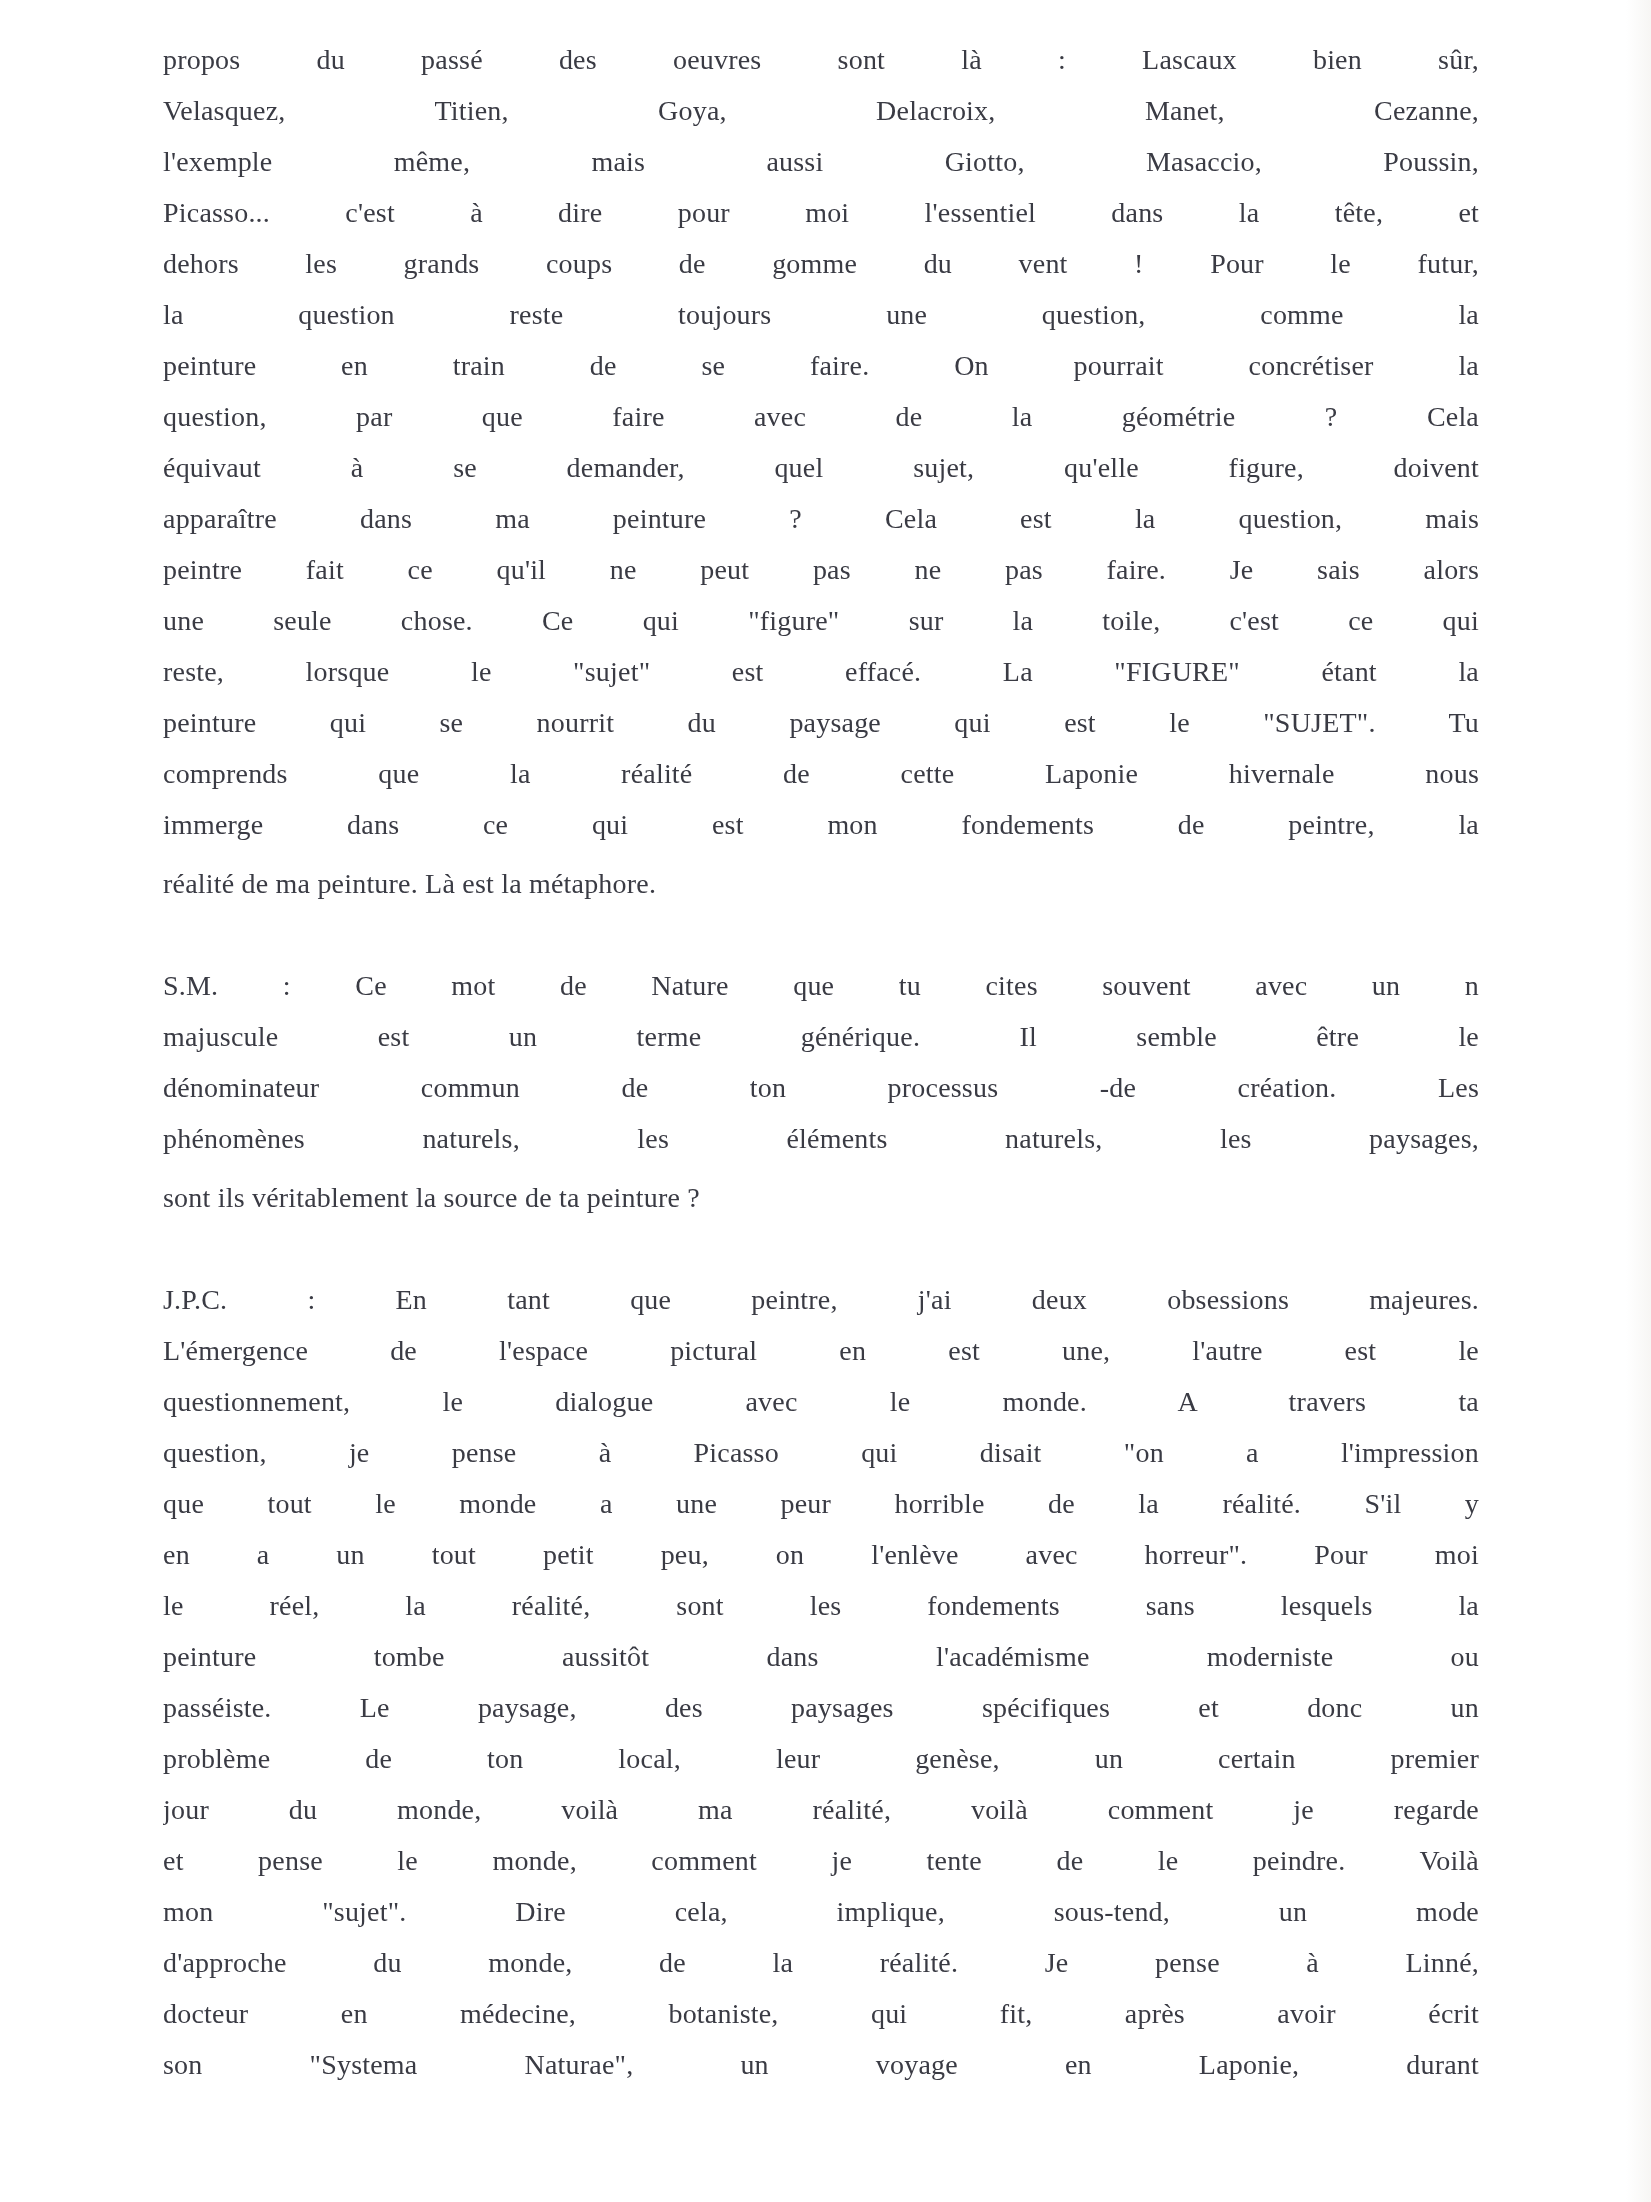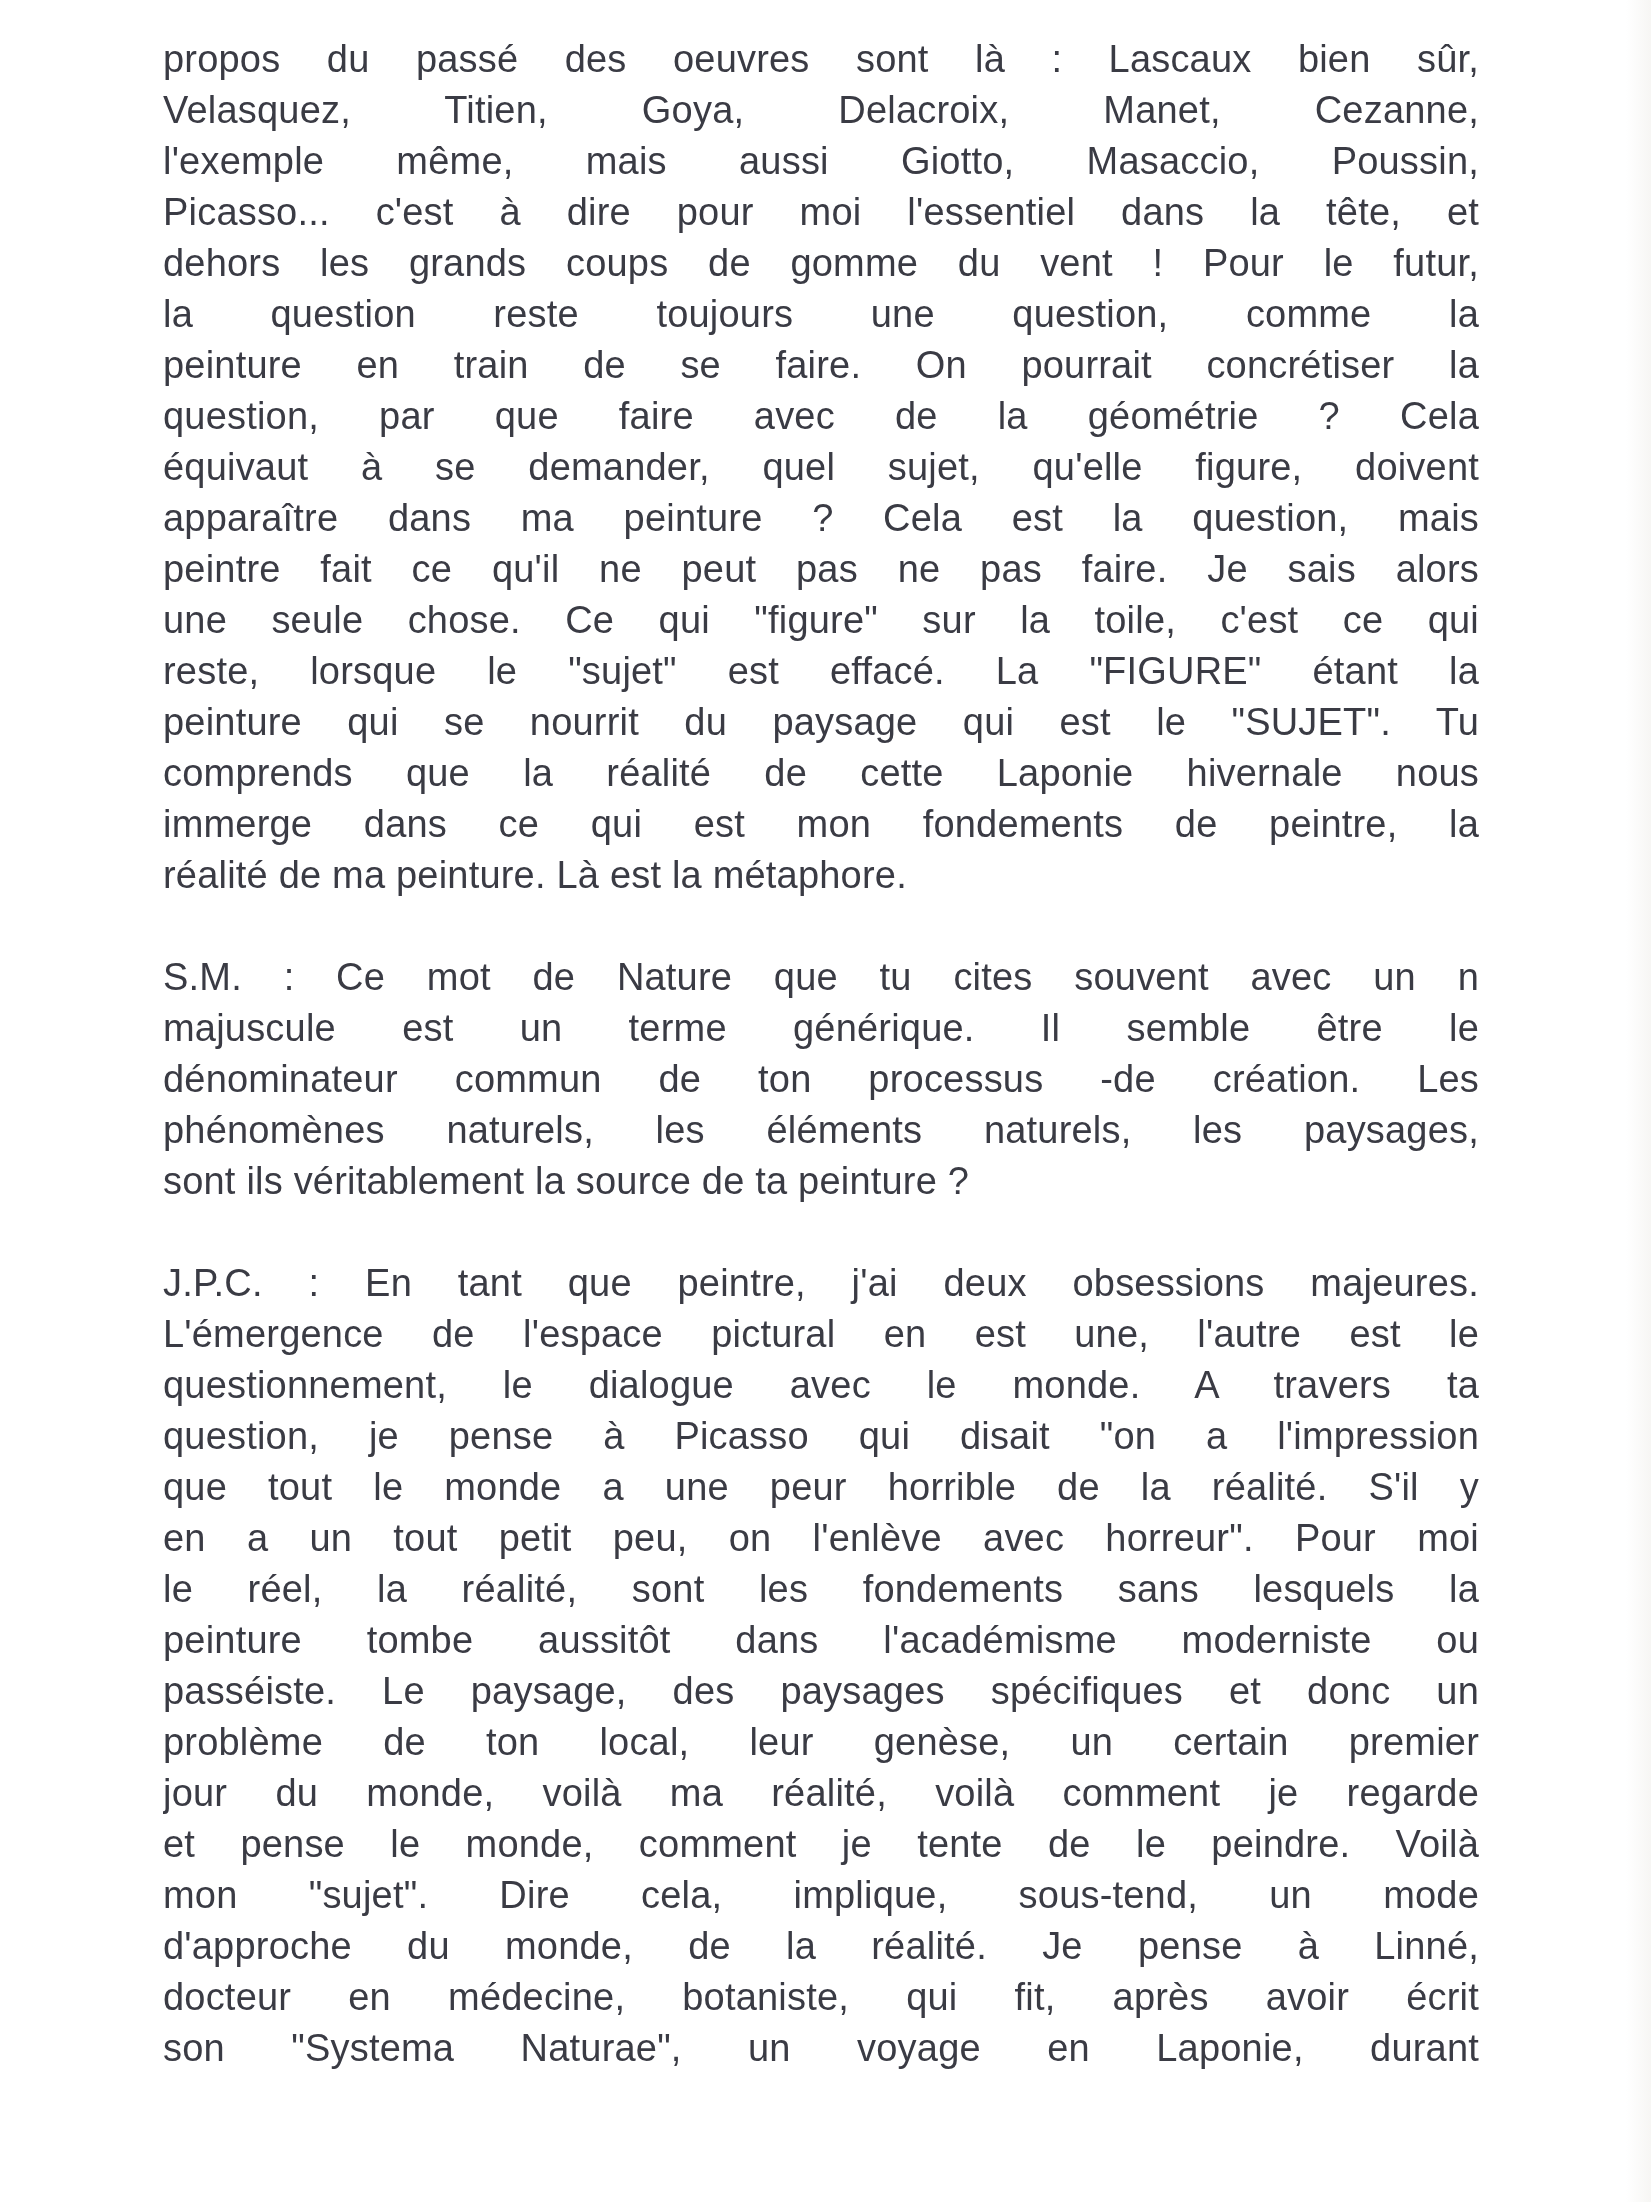--- a/index.html
+++ b/index.html
@@ -12,41 +12,42 @@
       height: 2203px;
       position: relative;
       overflow: hidden;
       background: #ffffff;
     }
     .page {
       position: absolute;
       left: 163px;
       top: 34px;
       width: 1316px;
-      font-family: Liberation Sans, sans-serif;
+      font-family: Liberation Serif, serif;
       color: #3a3b44;
-      font-size: 38px;
+      font-size: 28px;
       line-height: 51px;
       letter-spacing: 0.2px;
     }
     .para {
       margin: 0;
       text-align: justify;
       text-align-last: justify;
     }
     .para .line {
       display: block;
       text-align: justify;
       text-align-last: justify;
       white-space: nowrap;
       overflow: hidden;
       height: 51px;
     }
     .para .line.last {
       text-align-last: left;
+      margin-top: 8px;
     }
     .gap {
       height: 51px;
     }
     .page-edge-shadow {
       position: absolute;
       right: 0;
       top: 0;
       width: 26px;
       height: 2203px;

